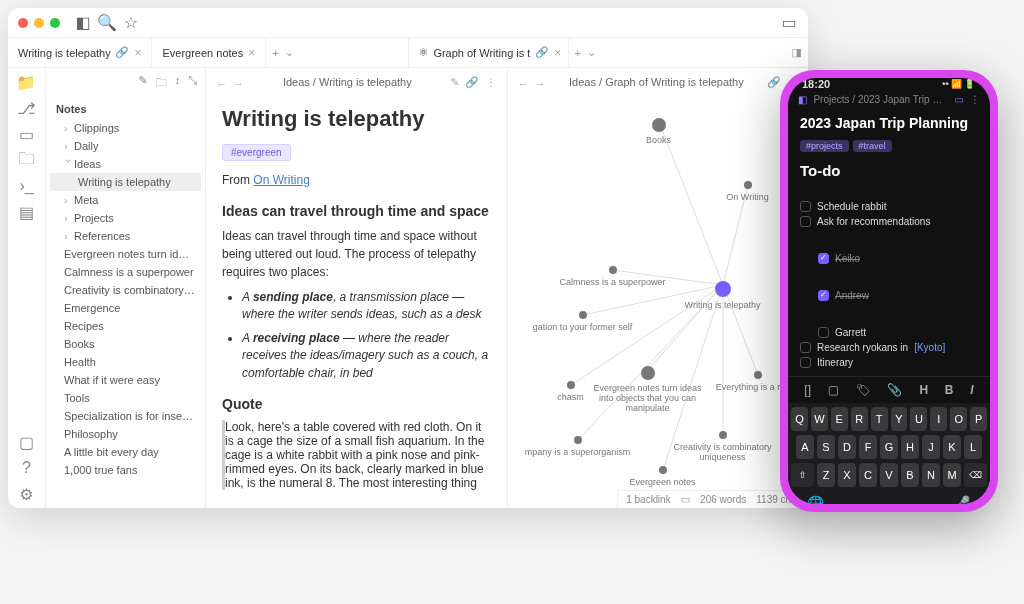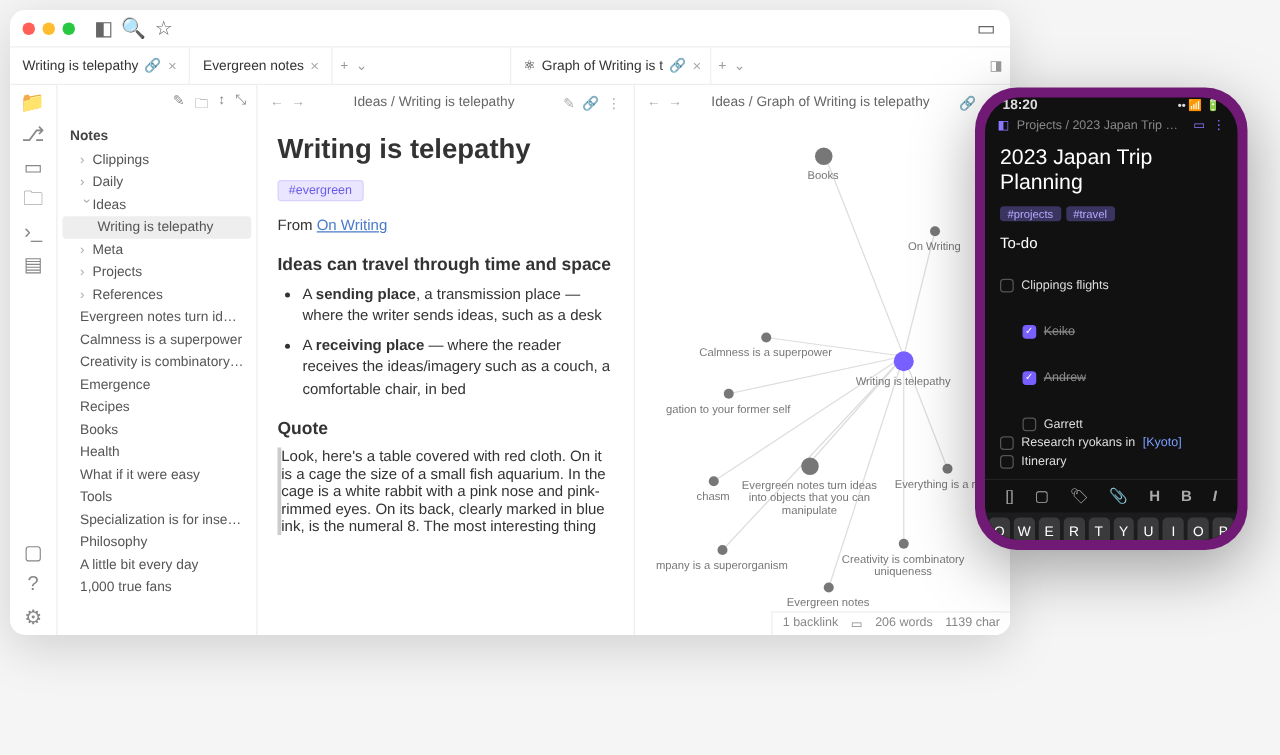--- a/index.html
+++ b/index.html
@@ -48,45 +48,45 @@
 .pane-hdr .ac { color:#aaa; cursor:pointer; }
 
 .content { flex:1; overflow-y:auto; padding:10px 16px; font-size:12px; color:#333; }
 .content h1 { font-size:22px; font-weight:700; margin-bottom:12px; }
 .tag { display:inline-block; background:#eae6ff; color:#6b5ce7; font-size:10px; padding:2px 8px; border-radius:3px; border:1px solid #d8d0ff; margin-bottom:10px; }
 .fromline { margin-bottom:14px; }
 .fromline a { color:#4a7bc8; text-decoration:underline; }
 .content h2 { font-size:14px; font-weight:700; margin:14px 0 8px; }
 .content p { line-height:1.5; margin-bottom:8px; }
 .content ul { padding-left:20px; }
-.content li { margin-bottom:6px; line-height:1.45; }
+.content li { margin-bottom:6px; line-height:1.45;font-style:italic; }
 .content blockquote { border-left:3px solid #ccc; margin-top:8px; color:#333; }
 
 
 .graph { flex:1; position:relative; background:#fff; font-size:9px; color:#777; }
 .node { position:absolute; text-align:center; width:110px; }
 .node .bub { width:8px; height:8px; background:#777; border-radius:50%; margin:0 auto 3px; }
 .node.big .bub { width:14px; height:14px; }
 .node.focus .bub { width:16px; height:16px; background:#7760ff; }
 .graph svg.edges { position:absolute; inset:0; width:100%; height:100%; }
 
 .statusbar { position:absolute; bottom:0; right:0; font-size:10px; color:#888; background:#fff; border-top:1px solid #eee; border-left:1px solid #eee; padding:3px 8px; display:flex; gap:10px; }
 
 
-.phone { position:absolute; left:780px; top:70px; width:218px; height:370px; background:#701a75; border-radius:34px; padding:8px; box-shadow:0 15px 50px rgba(0,0,0,0.35); }
+.phone { position:absolute; left:780px; top:70px; width:218px; height:442px; background:#d946ef; border-radius:34px; padding:8px; box-shadow:0 15px 50px rgba(0,0,0,0.35); }
 .phone-screen { width:100%; height:100%; background:#111; border-radius:28px; overflow:hidden; display:flex; flex-direction:column; color:#ddd; position:relative; }
 .ph-status { height:24px; display:flex; justify-content:space-between; align-items:center; padding:0 14px; font-size:11px; font-weight:600; }
 .ph-status .icons { display:flex; gap:3px; font-size:9px; }
 .ph-top { display:flex; align-items:center; padding:4px 10px; font-size:10px; color:#888; gap:6px; }
 .ph-top .bc { flex:1; white-space:nowrap; overflow:hidden; text-overflow:ellipsis; }
 .ph-body { padding:6px 12px; font-size:11px; }
-.ph-body h1 { font-size:17px; font-weight:400; color:#fff; line-height:1.2; margin-bottom:8px; }
+.ph-body h1 { font-size:14px; font-weight:700; color:#fff; line-height:1.2; margin-bottom:8px; }
 .ph-tags { display:flex; gap:4px; margin-bottom:10px; }
 .ph-tag { background:#3a3560; color:#b7a8ff; font-size:9px; padding:1px 6px; border-radius:3px; }
-.ph-body h2 { font-size:12px; font-weight:400; color:#fff; margin-bottom:20px; }
+.ph-body h2 { font-size:15px; font-weight:700; color:#fff; margin-bottom:20px; }
 .todo { display:flex; align-items:center; gap:6px; font-size:10px; padding:2px 0; }
 .todo.sub { padding-left:18px;margin-top:22px; }
 .chk { width:11px; height:11px; border:1px solid #555; border-radius:3px; flex-shrink:0; }
 .chk.done { background:#7760ff; border-color:#7760ff; position:relative; }
 .chk.done::after { content:"✓"; position:absolute; font-size:8px; color:#fff; top:-1px; left:1px; }
 .todo .strike { text-decoration:line-through; color:#888; }
 .todo .link { color:#7a9fff; }
 
 .ph-toolbar { display:flex; justify-content:space-around; padding:6px 8px; font-size:12px; color:#aaa; border-top:1px solid #222; }
 .keyboard { background:#1c1c1e; padding:4px 3px 6px; margin-top:auto; }
@@ -202,20 +202,21 @@
           <span class="breadcrumb">Ideas / Writing is telepathy</span>
           <span class="ac">✎</span>
           <span class="ac">🔗</span>
           <span class="ac">⋮</span>
         </div>
         <div class="content">
           <h1>Writing is telepathy</h1>
           <span class="tag">#evergreen</span>
           <p class="fromline"><span>From </span><a href="#">On Writing</a></p>
           <h2>Ideas can travel through time and space</h2>
+          <p>Ideas can travel through time and space without being uttered out loud. The process of telepathy requires two places:</p>
           <ul>
             <li><span>A </span><strong>sending place</strong><span>, a transmission place — where the writer sends ideas, such as a desk</span></li>
             <li><span>A </span><strong>receiving place</strong><span> — where the reader receives the ideas/imagery such as a couch, a comfortable chair, in bed</span></li>
           </ul>
           <h2>Quote</h2>
           <blockquote>Look, here's a table covered with red cloth. On it is a cage the size of a small fish aquarium. In the cage is a white rabbit with a pink nose and pink-rimmed eyes. On its back, clearly marked in blue ink, is the numeral 8. The most interesting thing</blockquote>
         </div>
       </div>
 
       <div class="pane">
@@ -310,21 +311,25 @@
     <div class="ph-body">
       <h1>2023 Japan Trip Planning</h1>
       <div class="ph-tags">
         <span class="ph-tag">#projects</span>
         <span class="ph-tag">#travel</span>
       </div>
       <h2>To-do</h2>
       <div id="todos">
           <div class="todo">
             <span class="chk"></span>
-            <span>Clippings flights</span>
+            <span>Schedule rabbit</span>
+          </div>
+          <div class="todo">
+            <span class="chk"></span>
+            <span>Ask for recommendations</span>
           </div>
           <div class="todo sub">
             <span class="chk done"></span>
             <span class="strike">Keiko</span>
           </div>
           <div class="todo sub">
             <span class="chk done"></span>
             <span class="strike">Andrew</span>
           </div>
           <div class="todo sub">

